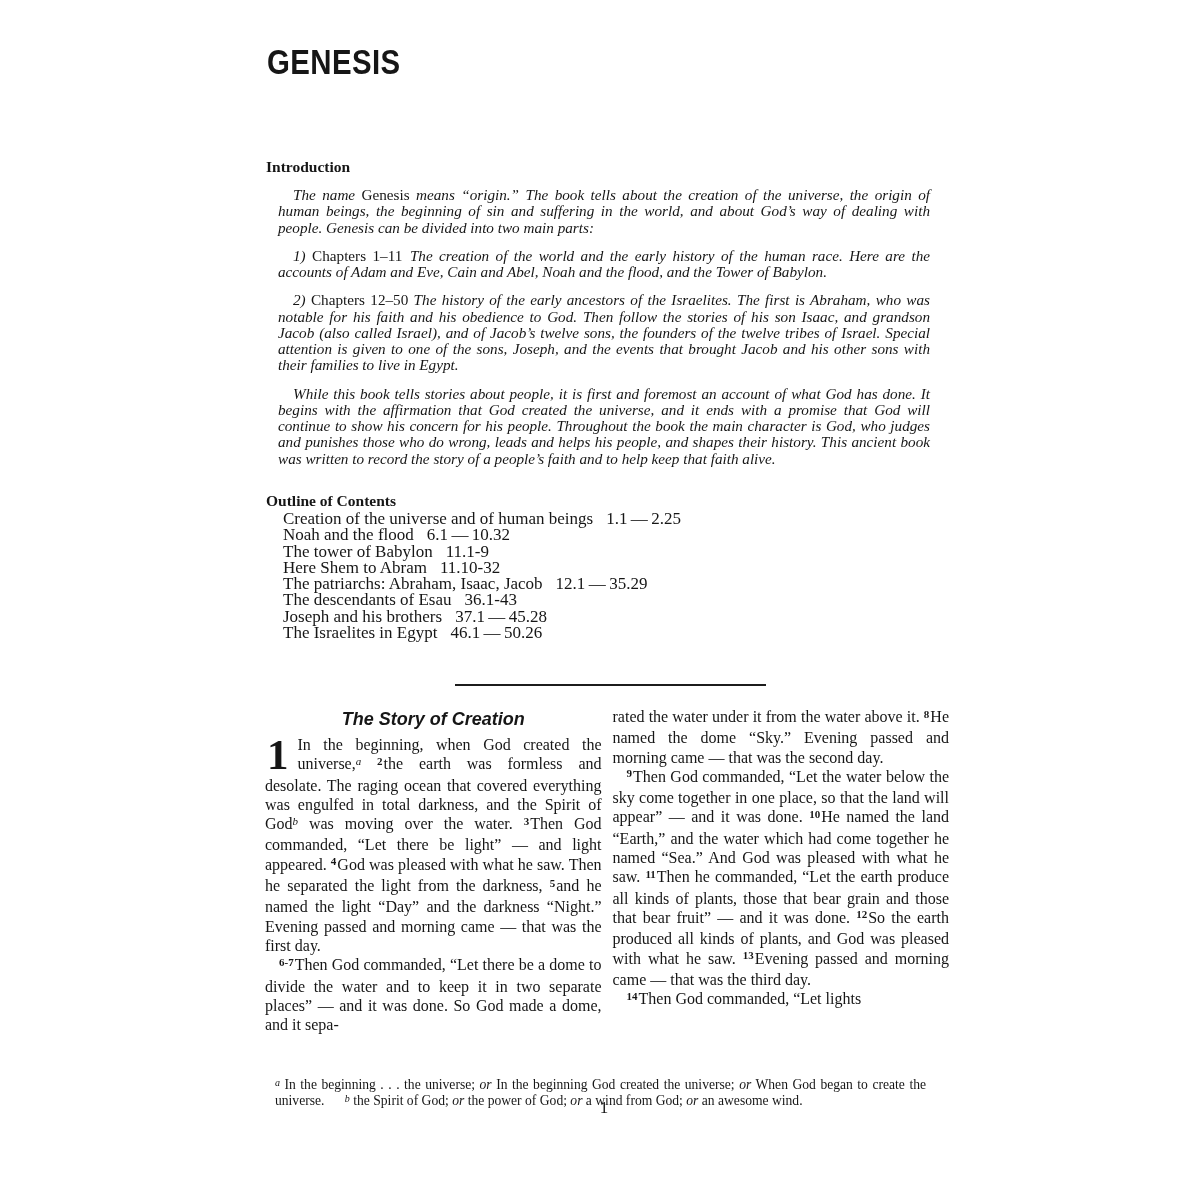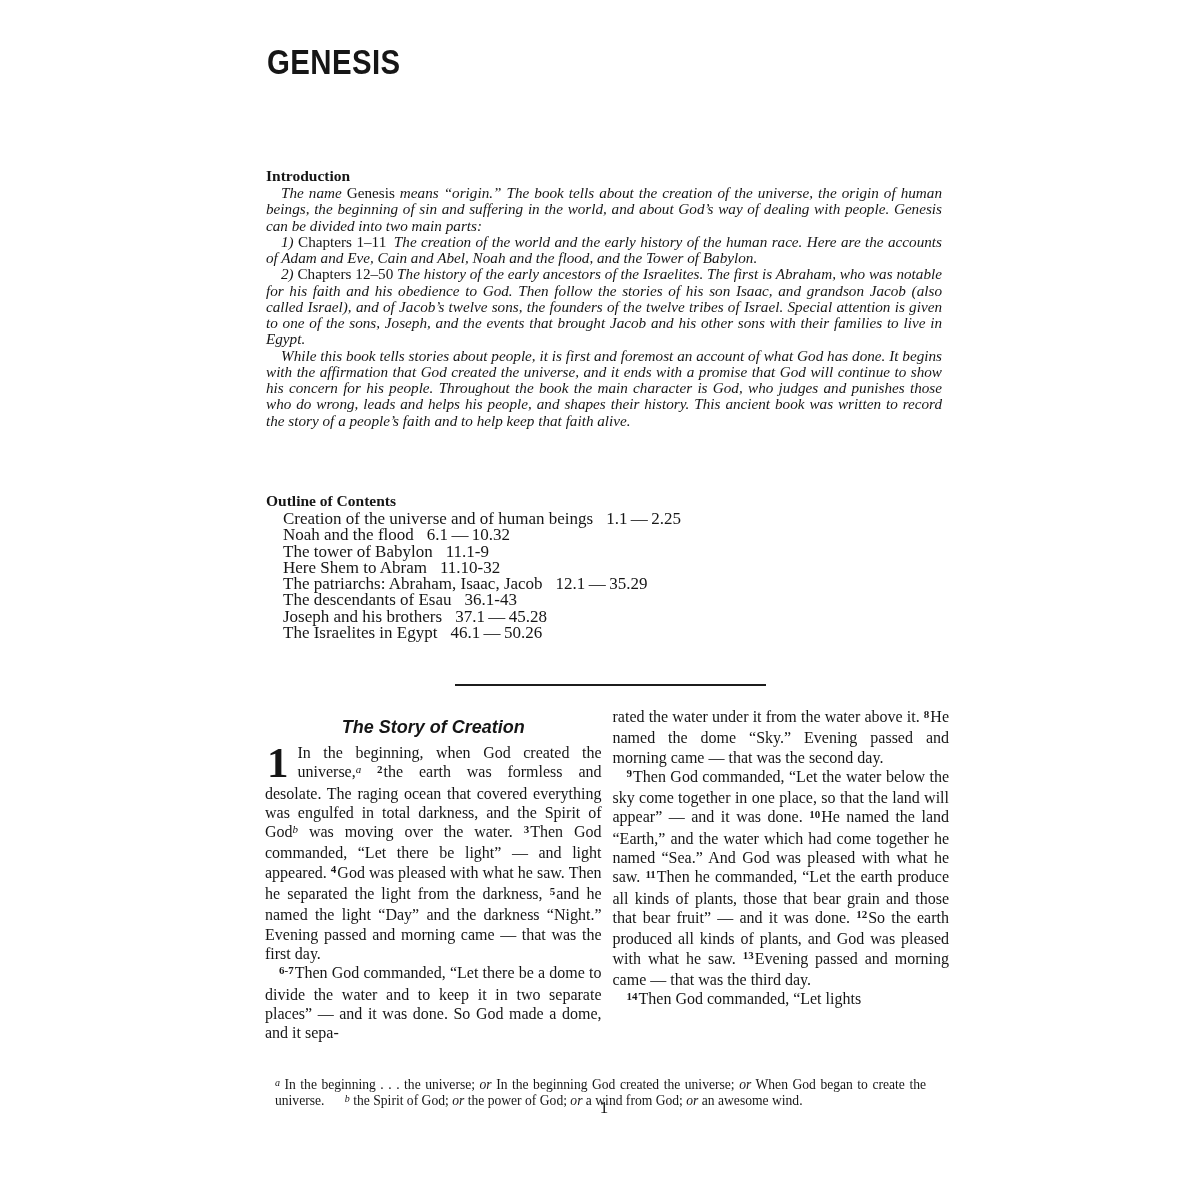--- a/index.html
+++ b/index.html
@@ -19,28 +19,28 @@
     font-weight: bold;
     font-size: 35px;
     letter-spacing: 0.5px;
     transform: scaleX(0.84);
     transform-origin: left top;
     white-space: nowrap;
   }
 
   
   .intro {
-    position: absolute; left: 266px; top: 167px; width: 676px;
+    position: absolute; left: 266px; top: 158px; width: 676px;
   }
   .section-heading {
     font-size: 15.5px; font-weight: bold; font-style: normal;
     margin: 0 0 1px 0; line-height: 17px;
   }
   .intro .para {
-    margin: 0;
+    margin: 12px;
     font-style: italic;
     font-size: 15.2px;
     line-height: 16.25px;
     text-align: justify;
     text-indent: 15px;
   }
   .seg-r { font-style: normal; }
   .seg-i { font-style: italic; }
 
   
@@ -64,21 +64,21 @@
     position: absolute; left: 265px; top: 701px; width: 684px;
     display: flex; gap: 11px;
   }
   .col { width: 337px; }
   .col-right { padding-top: 6px; }
   .story-heading {
     font-family: "Liberation Sans", sans-serif;
     font-weight: bold; font-style: italic;
     font-size: 18px; line-height: 21px;
     text-align: center;
-    margin: 16px 0 5px 0;
+    margin: 8px 0 5px 0;
   }
   .col .para {
     margin: 0;
     font-size: 16px;
     line-height: 19.3px;
     text-align: justify;
   }
   .col .para.indent { text-indent: 14px; }
   .dropcap {
     float: left;

